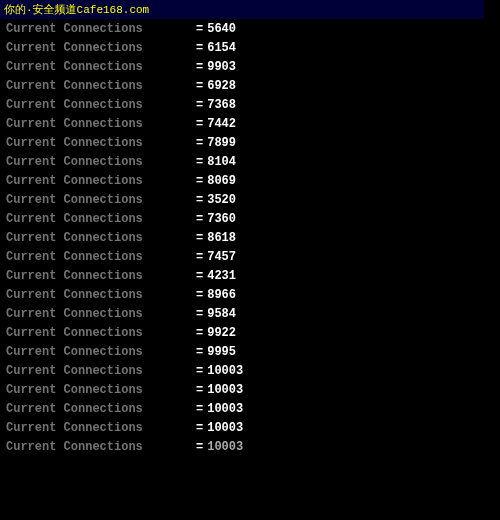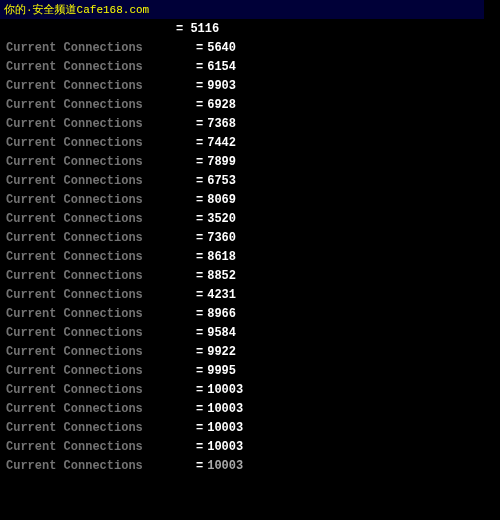--- a/index.html
+++ b/index.html
@@ -81,23 +81,20 @@
       line-height: 19px;
       padding-left: 170px;
     }
   </style>
 </head>
 <body>
 
 <div class="watermark">你的·安全频道Cafe168.com</div>
 
 <div class="terminal">
-  <div class="row">
-    <span class="top-partial">= 5116</span>
-  </div>
   <div id="rows-container">
       <div class="row">
         <span class="label">Current Connections</span>
         <span class="equals">=</span>
         <span class="value">5640</span>
       </div>
       <div class="row">
         <span class="label">Current Connections</span>
         <span class="equals">=</span>
         <span class="value">6154</span>
@@ -123,21 +120,21 @@
         <span class="value">7442</span>
       </div>
       <div class="row">
         <span class="label">Current Connections</span>
         <span class="equals">=</span>
         <span class="value">7899</span>
       </div>
       <div class="row">
         <span class="label">Current Connections</span>
         <span class="equals">=</span>
-        <span class="value">6753</span>
+        <span class="value">8104</span>
       </div>
       <div class="row">
         <span class="label">Current Connections</span>
         <span class="equals">=</span>
         <span class="value">8069</span>
       </div>
       <div class="row">
         <span class="label">Current Connections</span>
         <span class="equals">=</span>
         <span class="value">3520</span>
@@ -148,21 +145,21 @@
         <span class="value">7360</span>
       </div>
       <div class="row">
         <span class="label">Current Connections</span>
         <span class="equals">=</span>
         <span class="value">8618</span>
       </div>
       <div class="row">
         <span class="label">Current Connections</span>
         <span class="equals">=</span>
-        <span class="value">8852</span>
+        <span class="value">7457</span>
       </div>
       <div class="row">
         <span class="label">Current Connections</span>
         <span class="equals">=</span>
         <span class="value">4231</span>
       </div>
       <div class="row">
         <span class="label">Current Connections</span>
         <span class="equals">=</span>
         <span class="value">8966</span>

